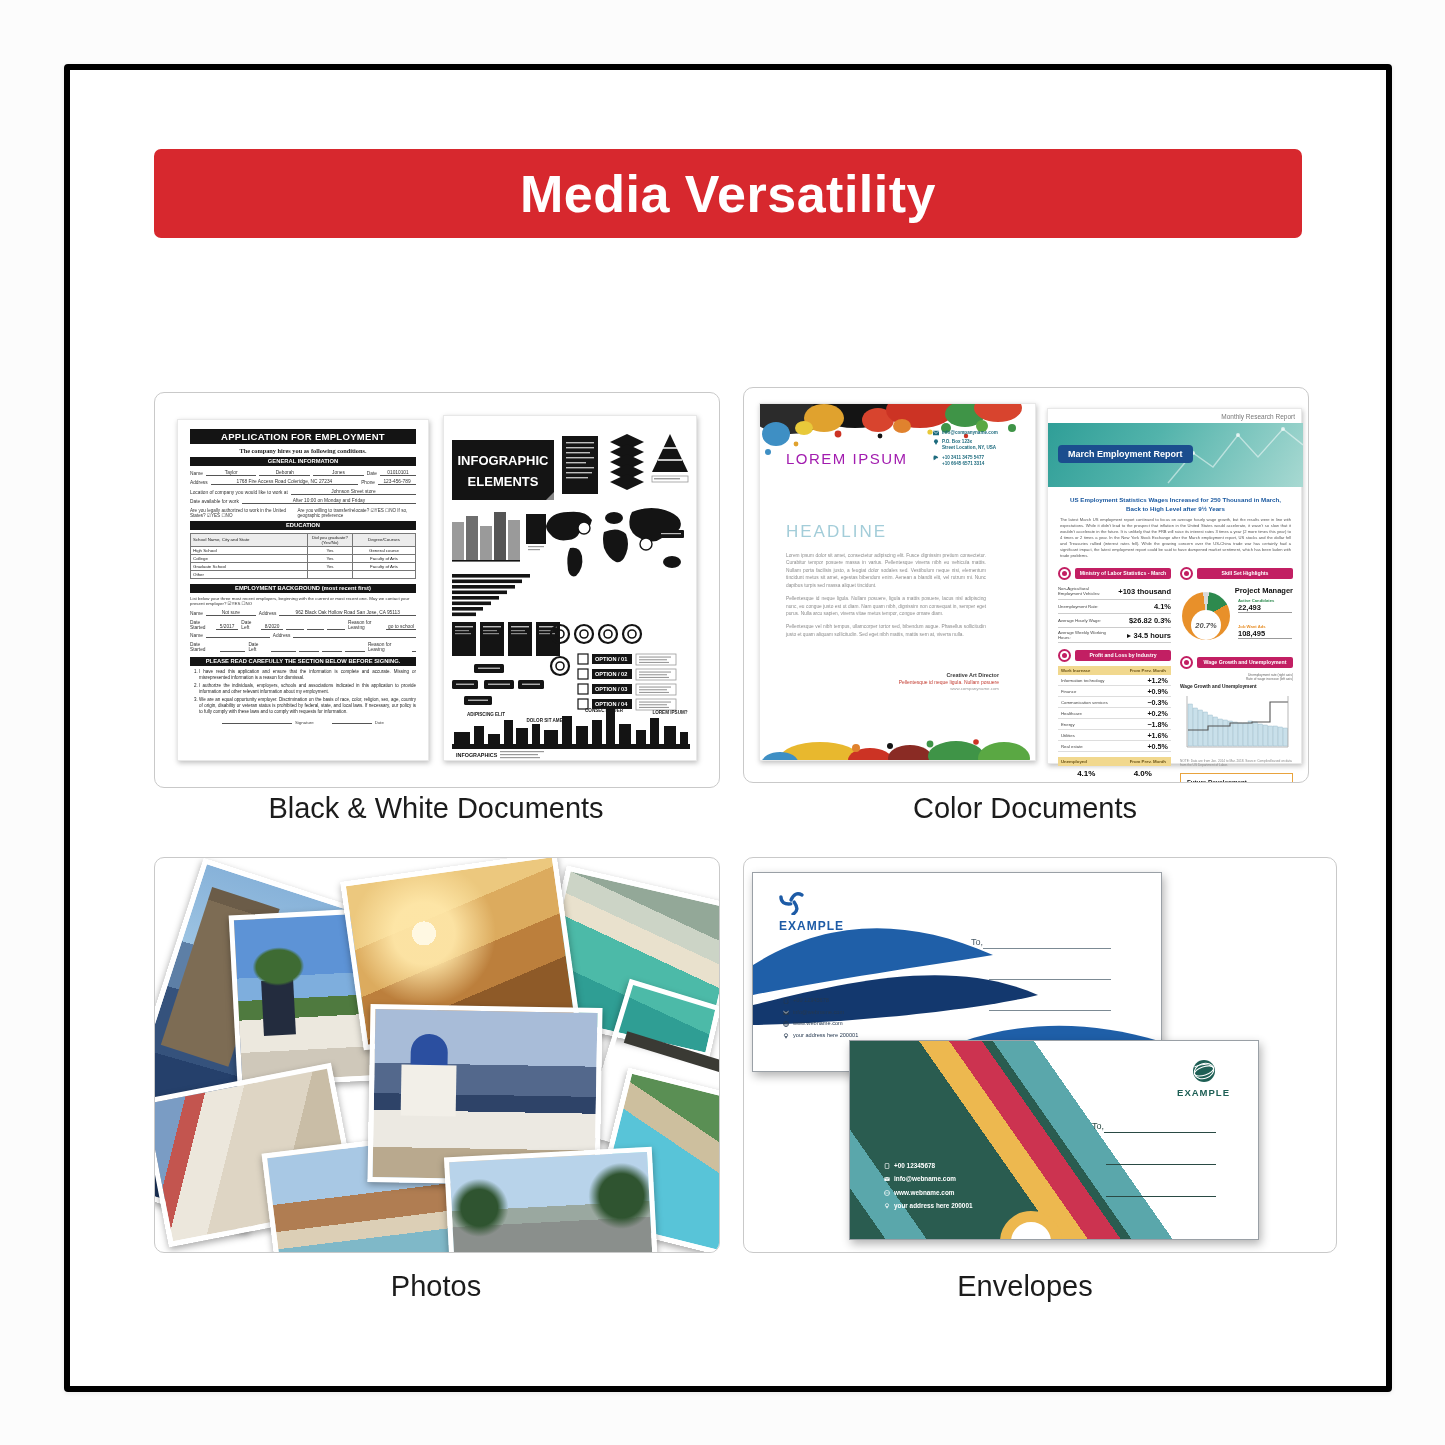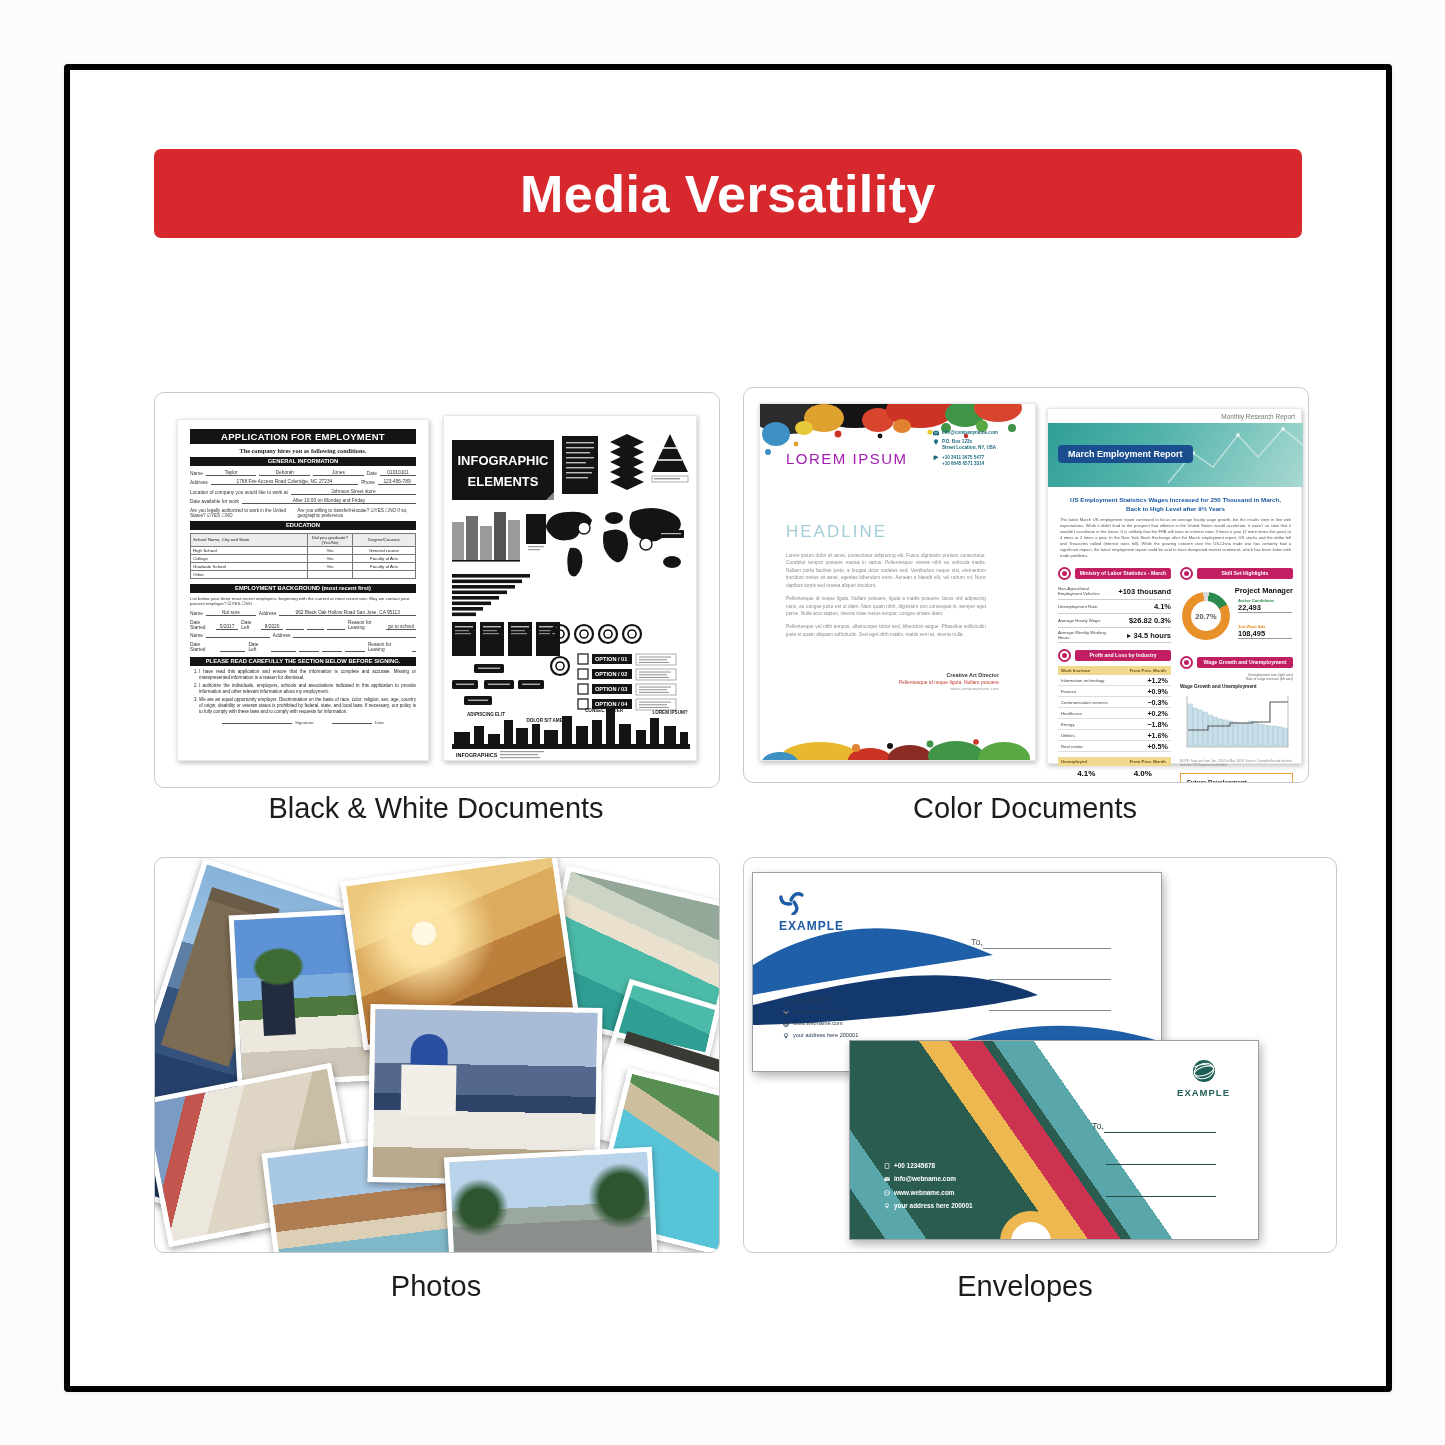--- a/index.html
+++ b/index.html
@@ -69,21 +69,21 @@
   .ind-h{display:flex;background:#f1d88e;font-weight:bold;font-size:4.3px;color:#6b5418;}
   .ind-h span{padding:2px 3px;}
   .ind-h .a{flex:1.5;} .ind-h .b{flex:1;text-align:center;}
   .ind-r{display:flex;align-items:center;border-bottom:.6px solid #ddd;}
   .ind-r .a{flex:1.5;font-size:4.3px;color:#444;padding:2.5px 3px;}
   .ind-r .b{flex:1;text-align:right;font-size:7.2px;font-weight:bold;color:#111;padding-right:3px;}
   .unemp-v{display:flex;}
   .unemp-v span{flex:1;text-align:center;font-size:8px;font-weight:bold;padding:3px 0;}
   .pm-role{position:absolute;right:0;top:2px;font-size:7.5px;font-weight:bold;color:#111;}
   .donut-wrap{position:relative;height:66px;margin-top:2px;}
-  .donut{position:absolute;left:2px;top:8px;width:48px;height:48px;border-radius:50%;background:conic-gradient(from 0deg,#d9d9d9 0 2%,#2d8a4e 2% 17%,#e8902a 17% 98%,#d9d9d9 98% 100%);display:flex;align-items:center;justify-content:center;}
+  .donut{position:absolute;left:2px;top:8px;width:48px;height:48px;border-radius:50%;background:conic-gradient(from 0deg,#d9d9d9 0 2%,#2d8a4e 2% 17%,#e8902a 17% 98%,#d9d9d9 98% 100%);display:flex;align-items:flex-end;justify-content:center;font-style:italic;}
   .donut-hole{width:30px;height:30px;border-radius:50%;background:#fff;display:flex;align-items:center;justify-content:center;font-size:7.5px;font-weight:bold;color:#555;}
   .sk-lab{position:absolute;left:58px;width:54px;}
   .sk-lab .g{font-size:4.2px;font-weight:bold;color:#2d8a4e;}
   .sk-lab .o{font-size:4.2px;font-weight:bold;color:#e8902a;}
   .sk-lab .v{font-size:7.5px;font-weight:bold;color:#111;border-bottom:.8px solid #999;}
   .wg-title{font-size:4.8px;font-weight:bold;color:#222;margin:2px 0 1px;}
   .wg-legend{font-size:3.3px;color:#666;text-align:right;line-height:1.3;margin-top:-8px;}
   .wg-src{font-size:3.2px;color:#888;line-height:1.25;margin-top:1px;}
   .future{border:1.6px solid #e8a33d;padding:4px 6px;margin-top:6px;background:#fff;}
   .future .ft{font-size:6.2px;font-weight:bold;color:#111;margin-bottom:2px;}

